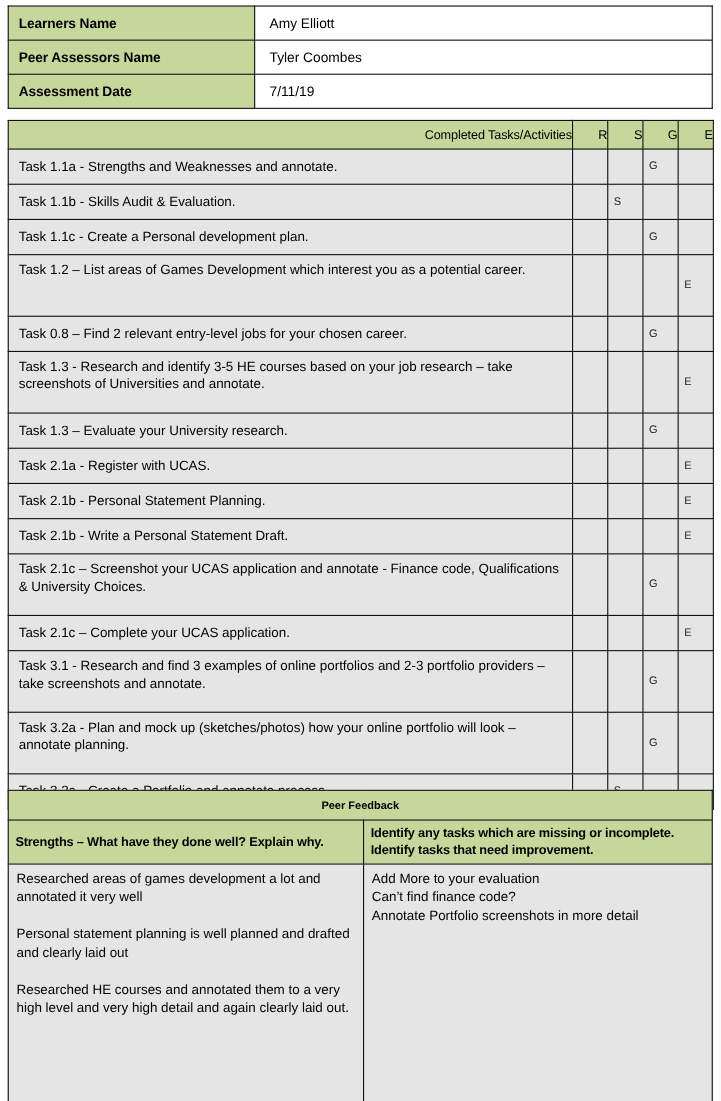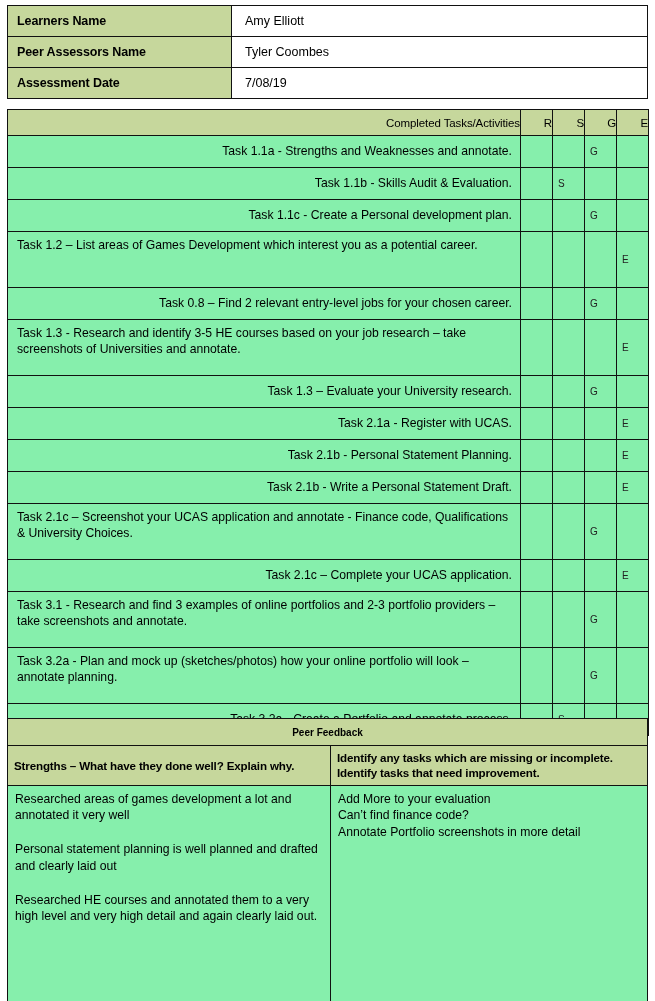--- a/index.html
+++ b/index.html
@@ -18,21 +18,21 @@
     position: relative;
     width: 655px;
     height: 1001px;
     box-sizing: border-box;
   }
 
   
   table {
     border-collapse: collapse;
     table-layout: fixed;
-    background: #86efac;
+    background: #e5e5e5;
   }
   td, th {
     border: 1.5px solid #111111;
     padding: 0;
     vertical-align: middle;
     font-weight: normal;
     text-align: left;
   }
 
   
@@ -87,21 +87,21 @@
   }
   .tasks-table td.mark-cell {
     text-align: left;
     padding-left: 5px;
     font-size: 10px;
     color: #222222;
     vertical-align: middle;
   }
   .row-1 td { height: 31px; }
   .row-2 td { height: 45px; }
-  .row-1 td.task-cell { vertical-align: middle; padding-top: 0; padding-bottom: 0; text-align: right; }
+  .row-1 td.task-cell { vertical-align: middle; padding-top: 0; padding-bottom: 0; }
 
   
   .feedback-table {
     position: absolute;
     left: 7px;
     top: 718px;
     width: 641px;
     height: 278px;
   }
   .fb-title {
@@ -140,21 +140,21 @@
       <tr>
         <td class="info-label">Learners Name</td>
         <td class="info-value">Amy Elliott</td>
       </tr>
       <tr>
         <td class="info-label">Peer Assessors Name</td>
         <td class="info-value">Tyler Coombes</td>
       </tr>
       <tr>
         <td class="info-label">Assessment Date</td>
-        <td class="info-value">7/08/19</td>
+        <td class="info-value">7/11/19</td>
       </tr>
     </tbody>
   </table>
 
   <table class="tasks-table">
     <colgroup>
       <col class="col-task">
         <col class="col-mark">
         <col class="col-mark">
         <col class="col-mark">

